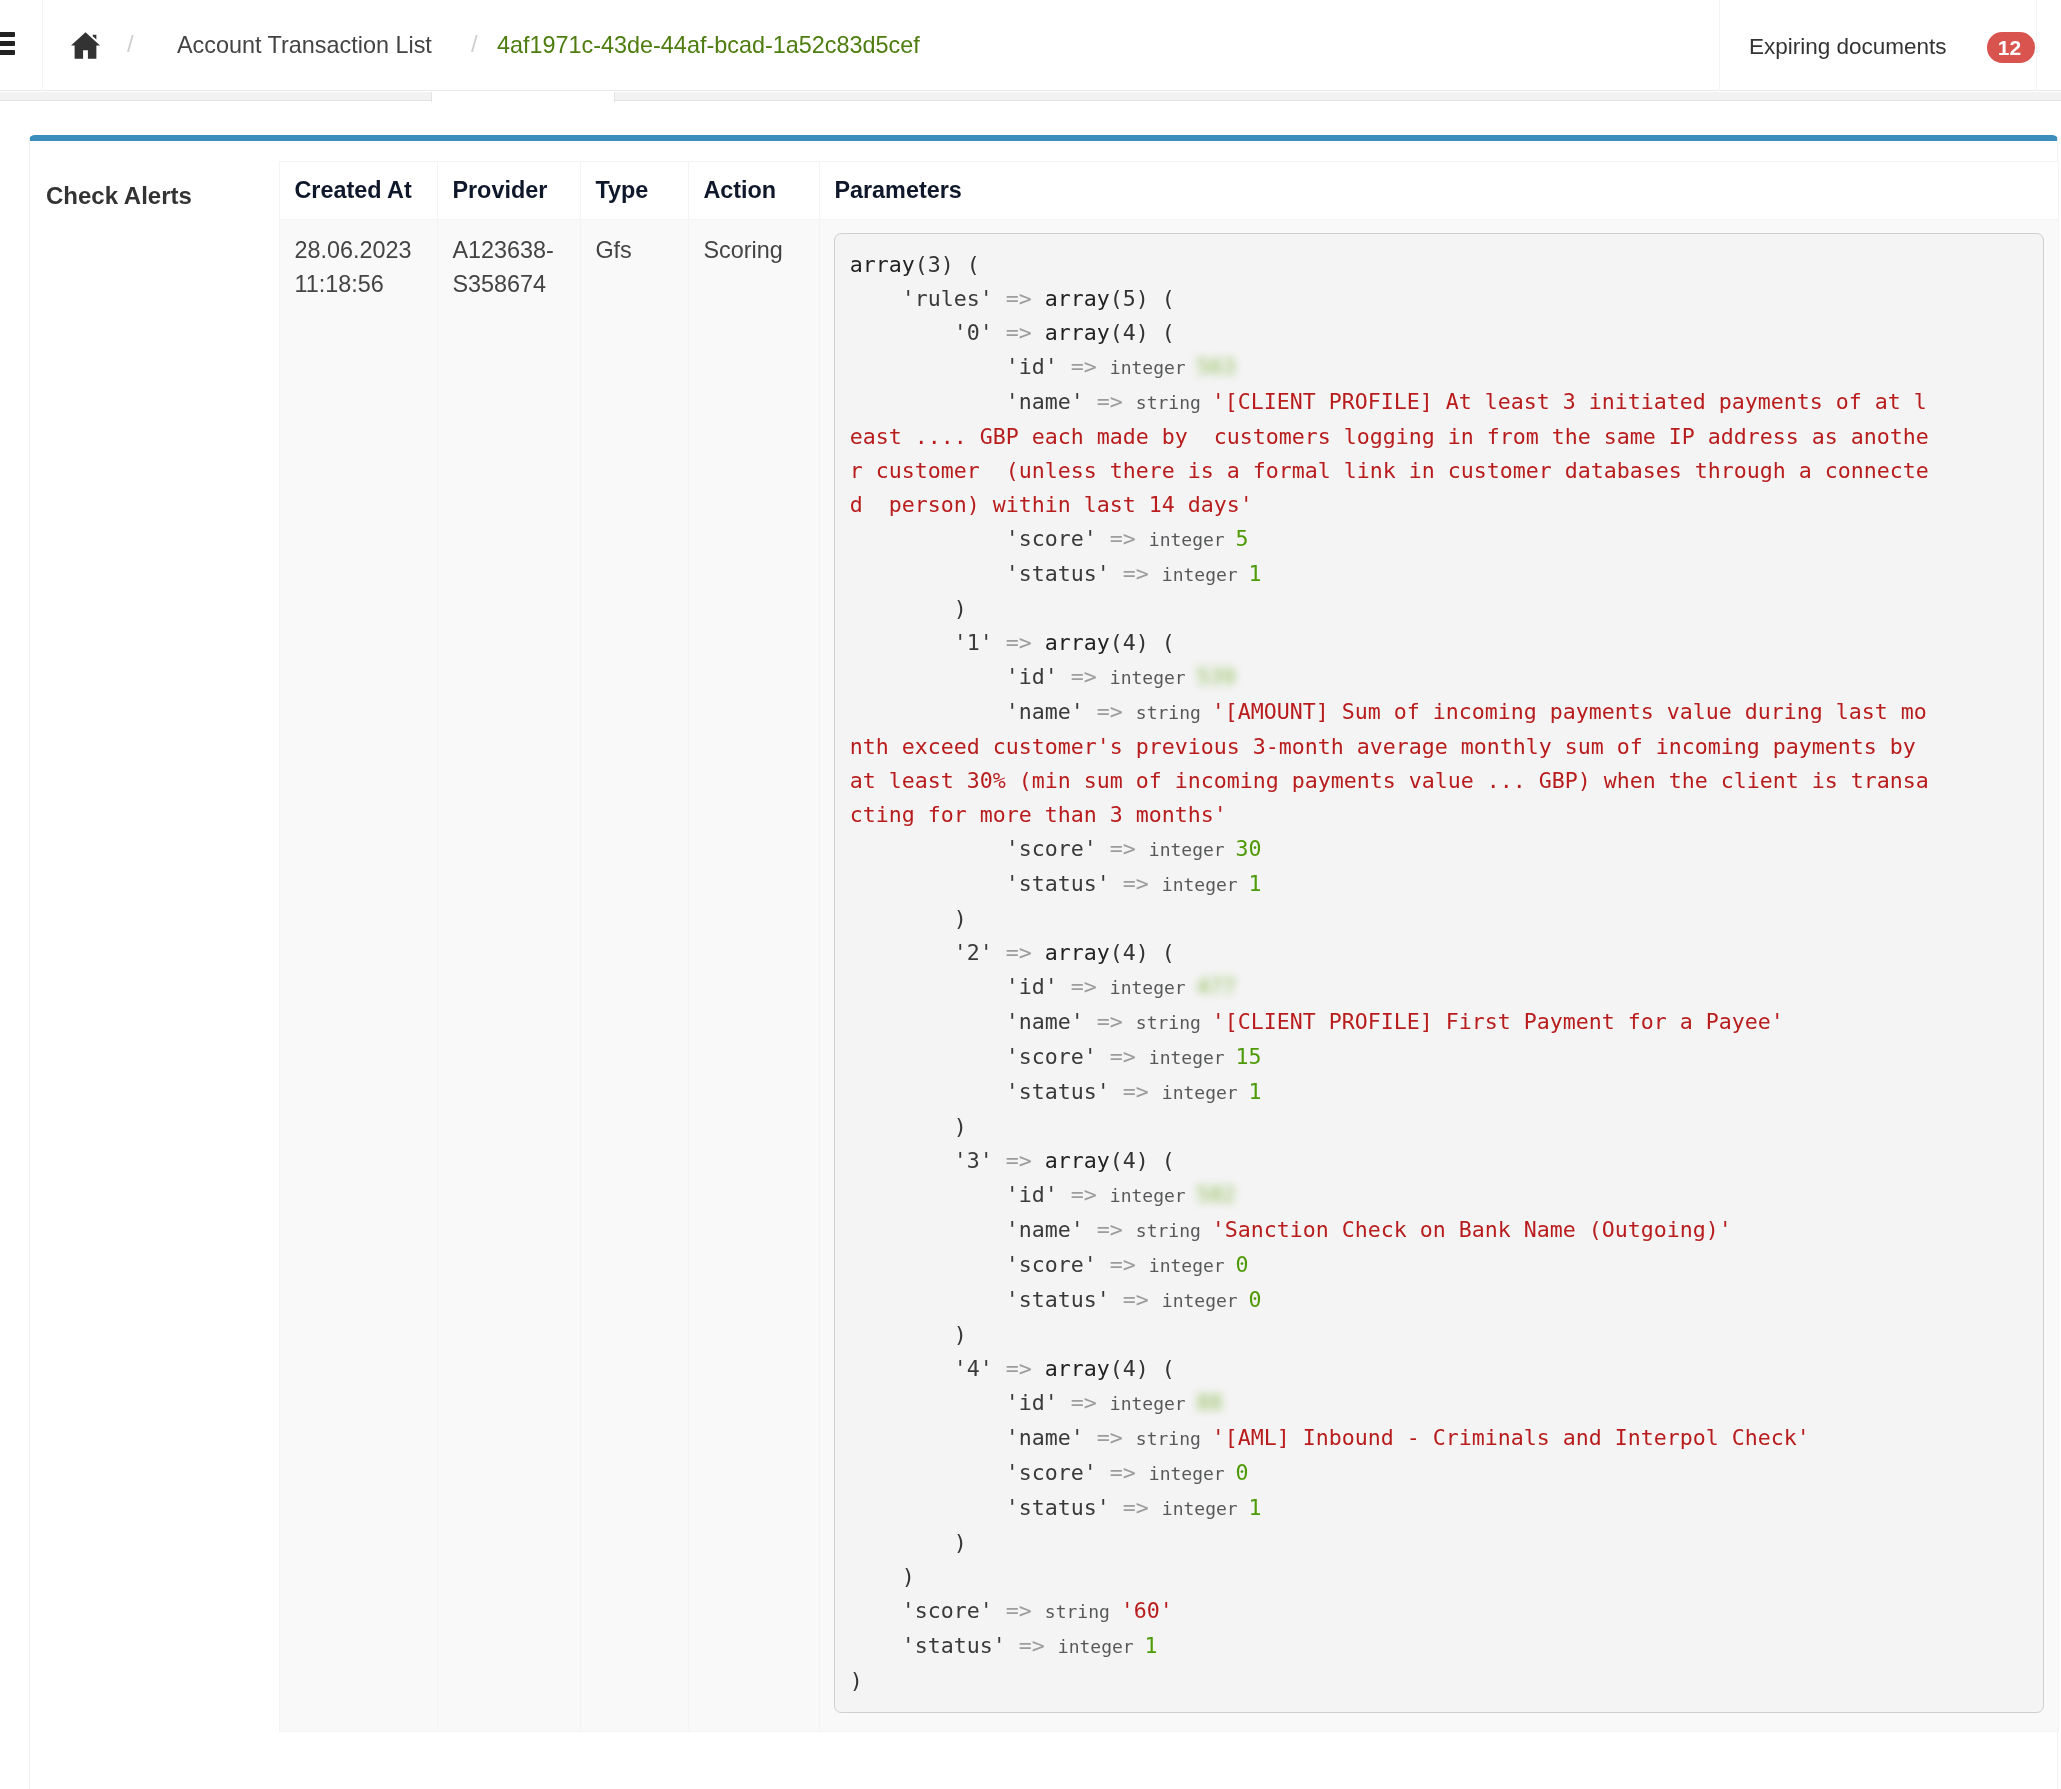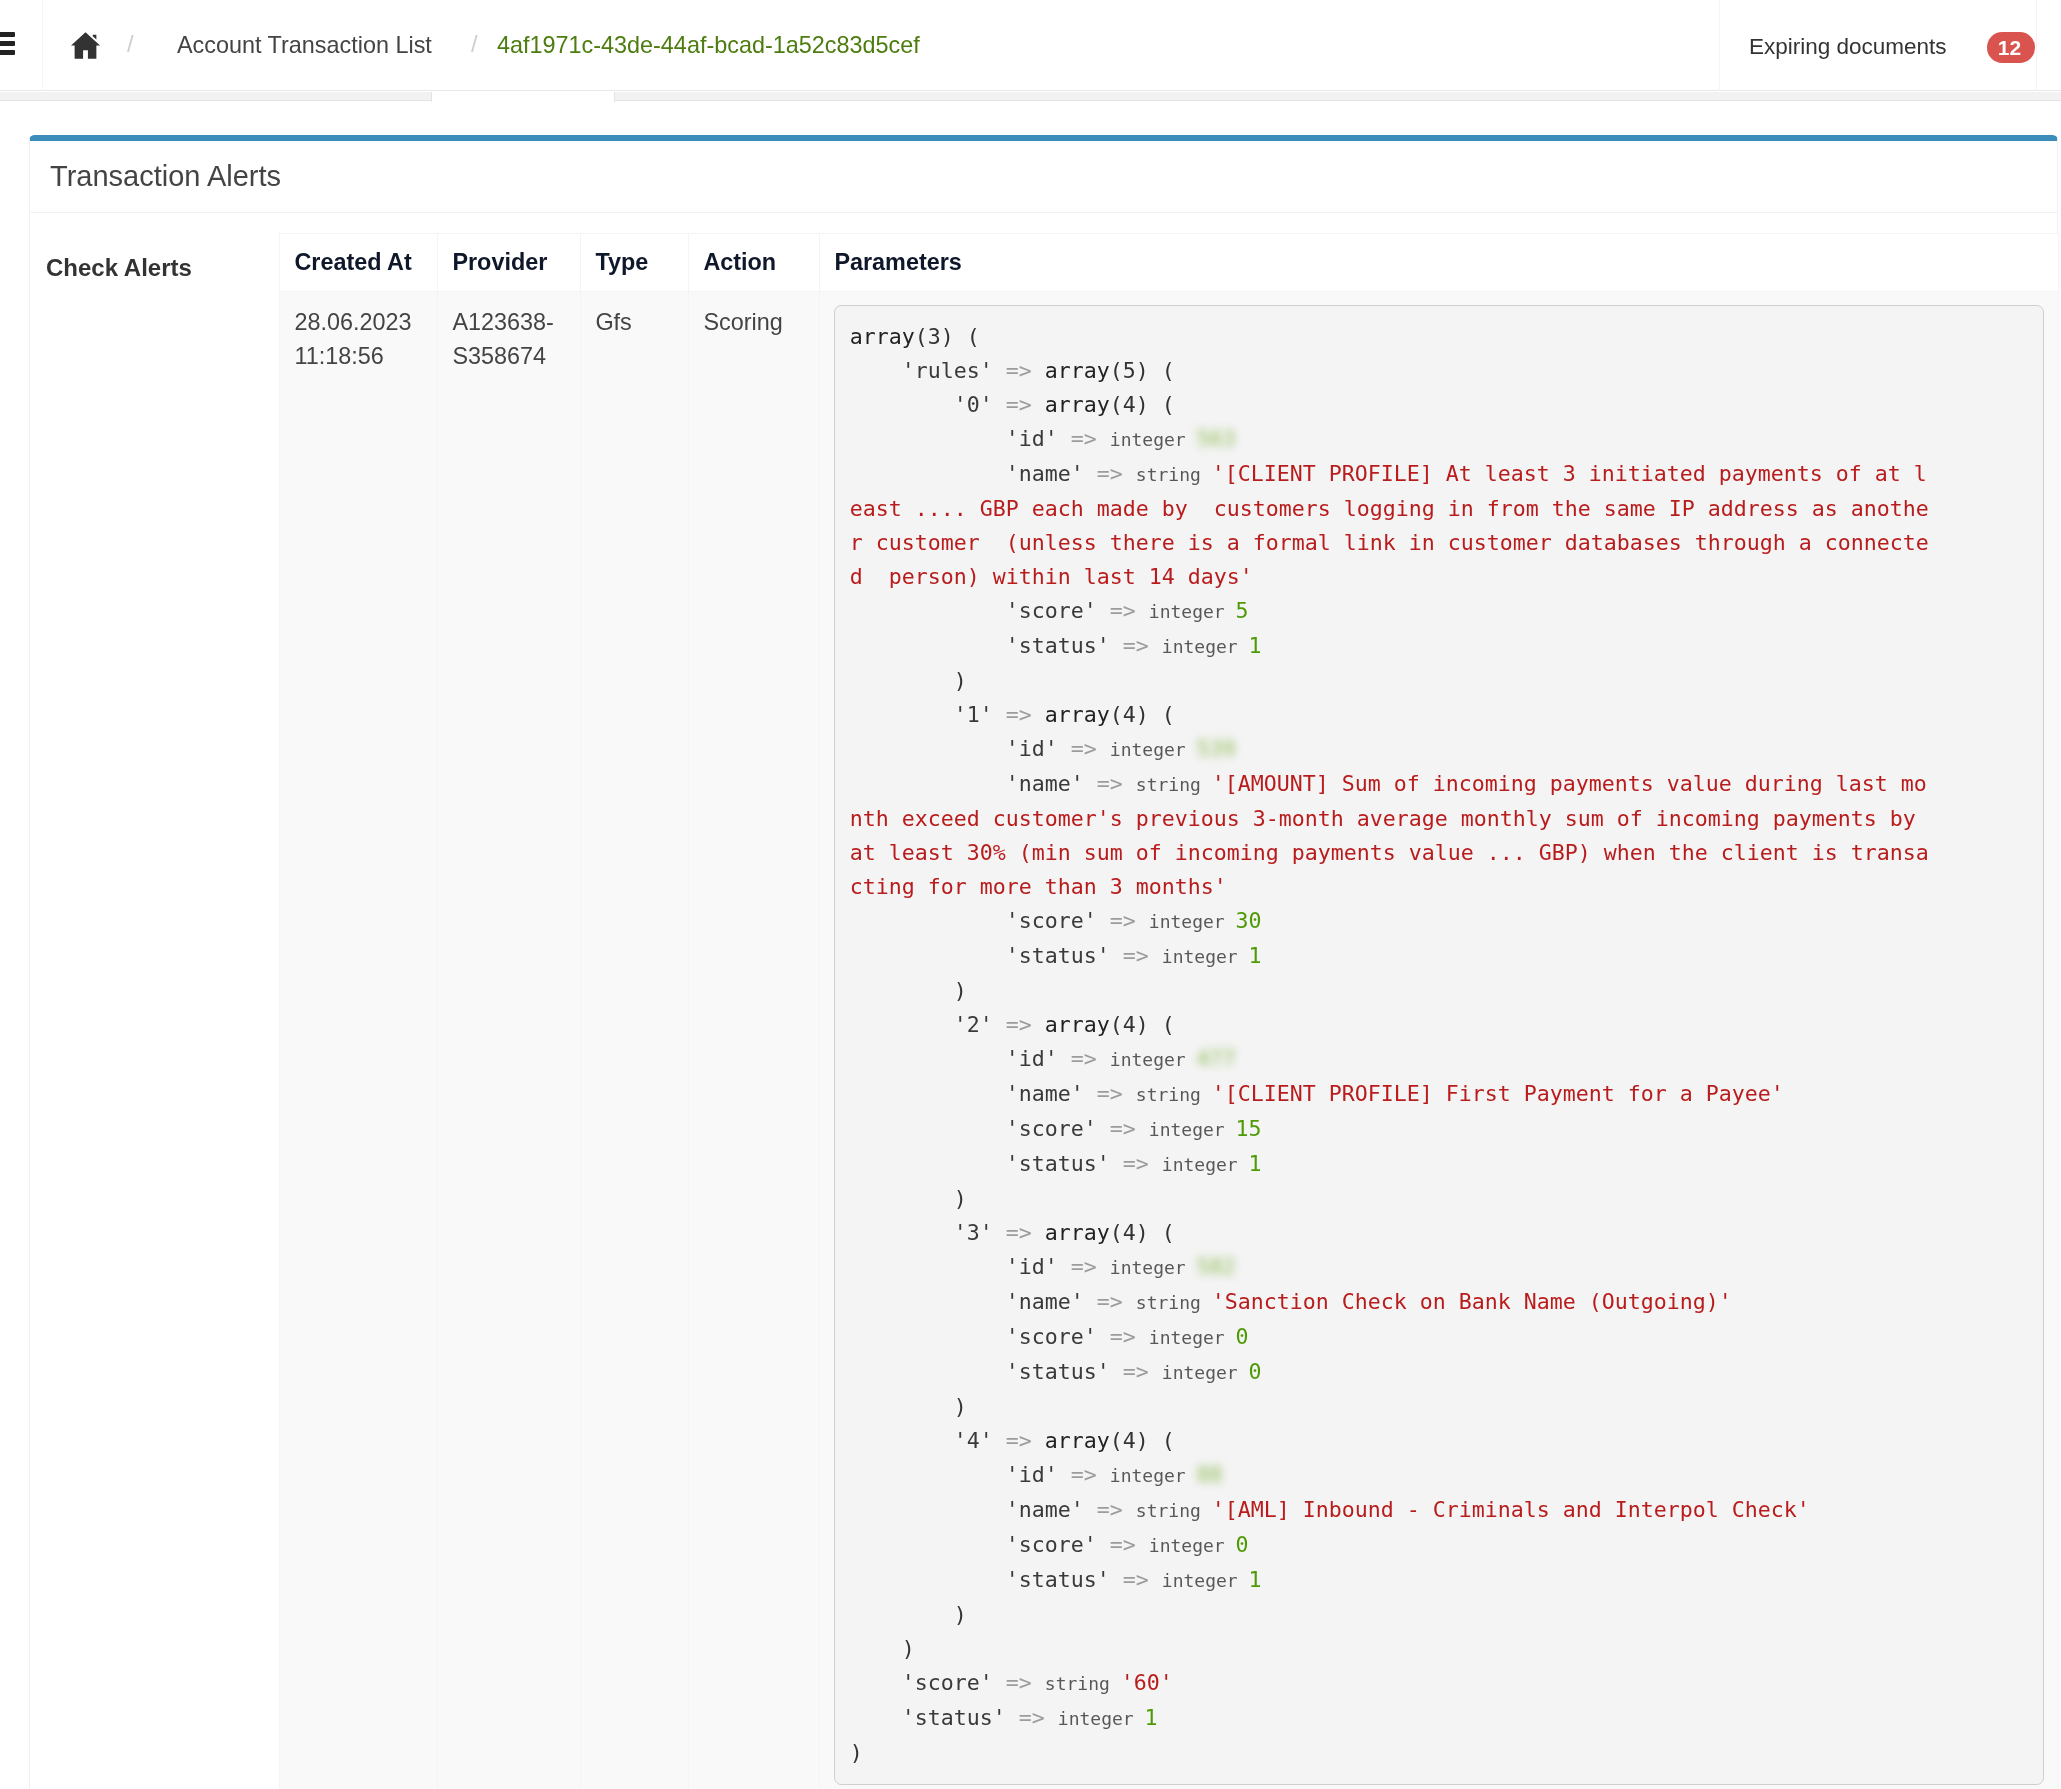--- a/index.html
+++ b/index.html
@@ -137,23 +137,20 @@
     <span class="badge">12</span>
   </a>
   <div class="tb-sep sep3"></div>
 </header>
 
 <div class="tabstrip">
   <div class="tab-active-gap"></div>
 </div>
 
 <section class="panel">
-  <div class="panel-header">
-    <h1 class="panel-title">Transaction Alerts</h1>
-  </div>
   <div class="panel-body">
     <div class="section-label">Check Alerts</div>
 
     <table class="alerts">
       <colgroup>
         <col style="width:158px">
           <col style="width:143px">
           <col style="width:108px">
           <col style="width:131px">
           <col style="width:1239px">

